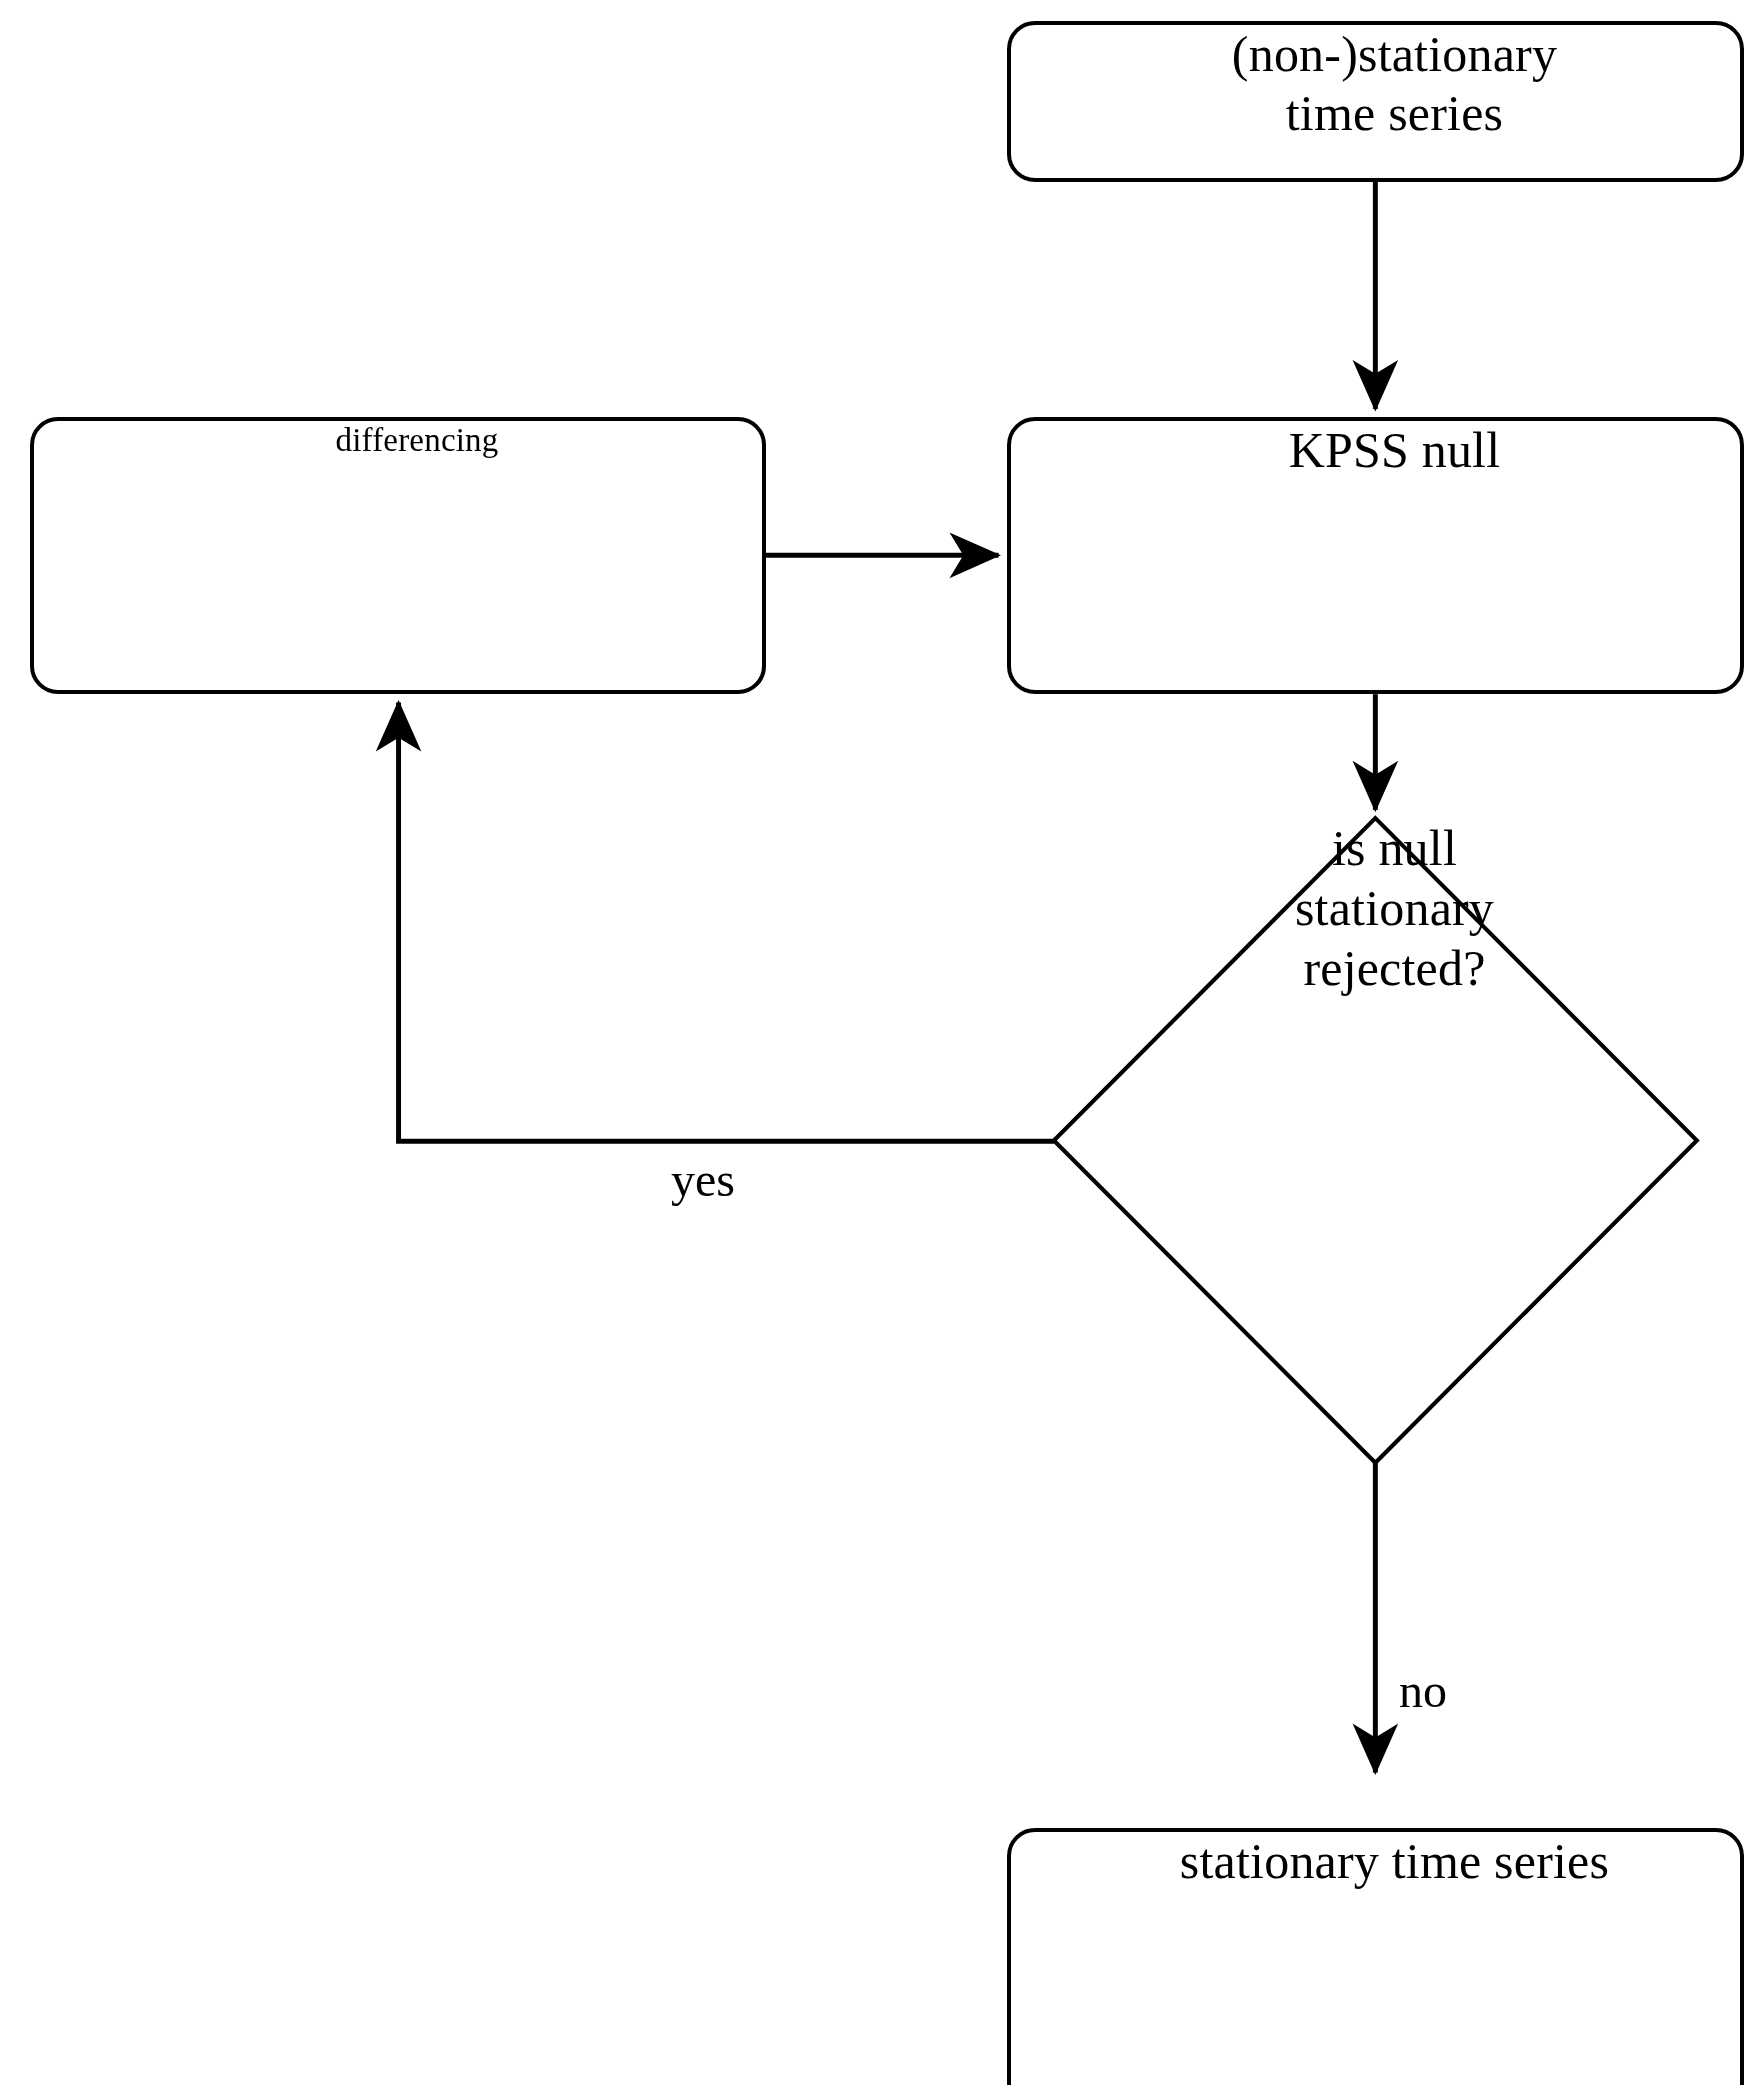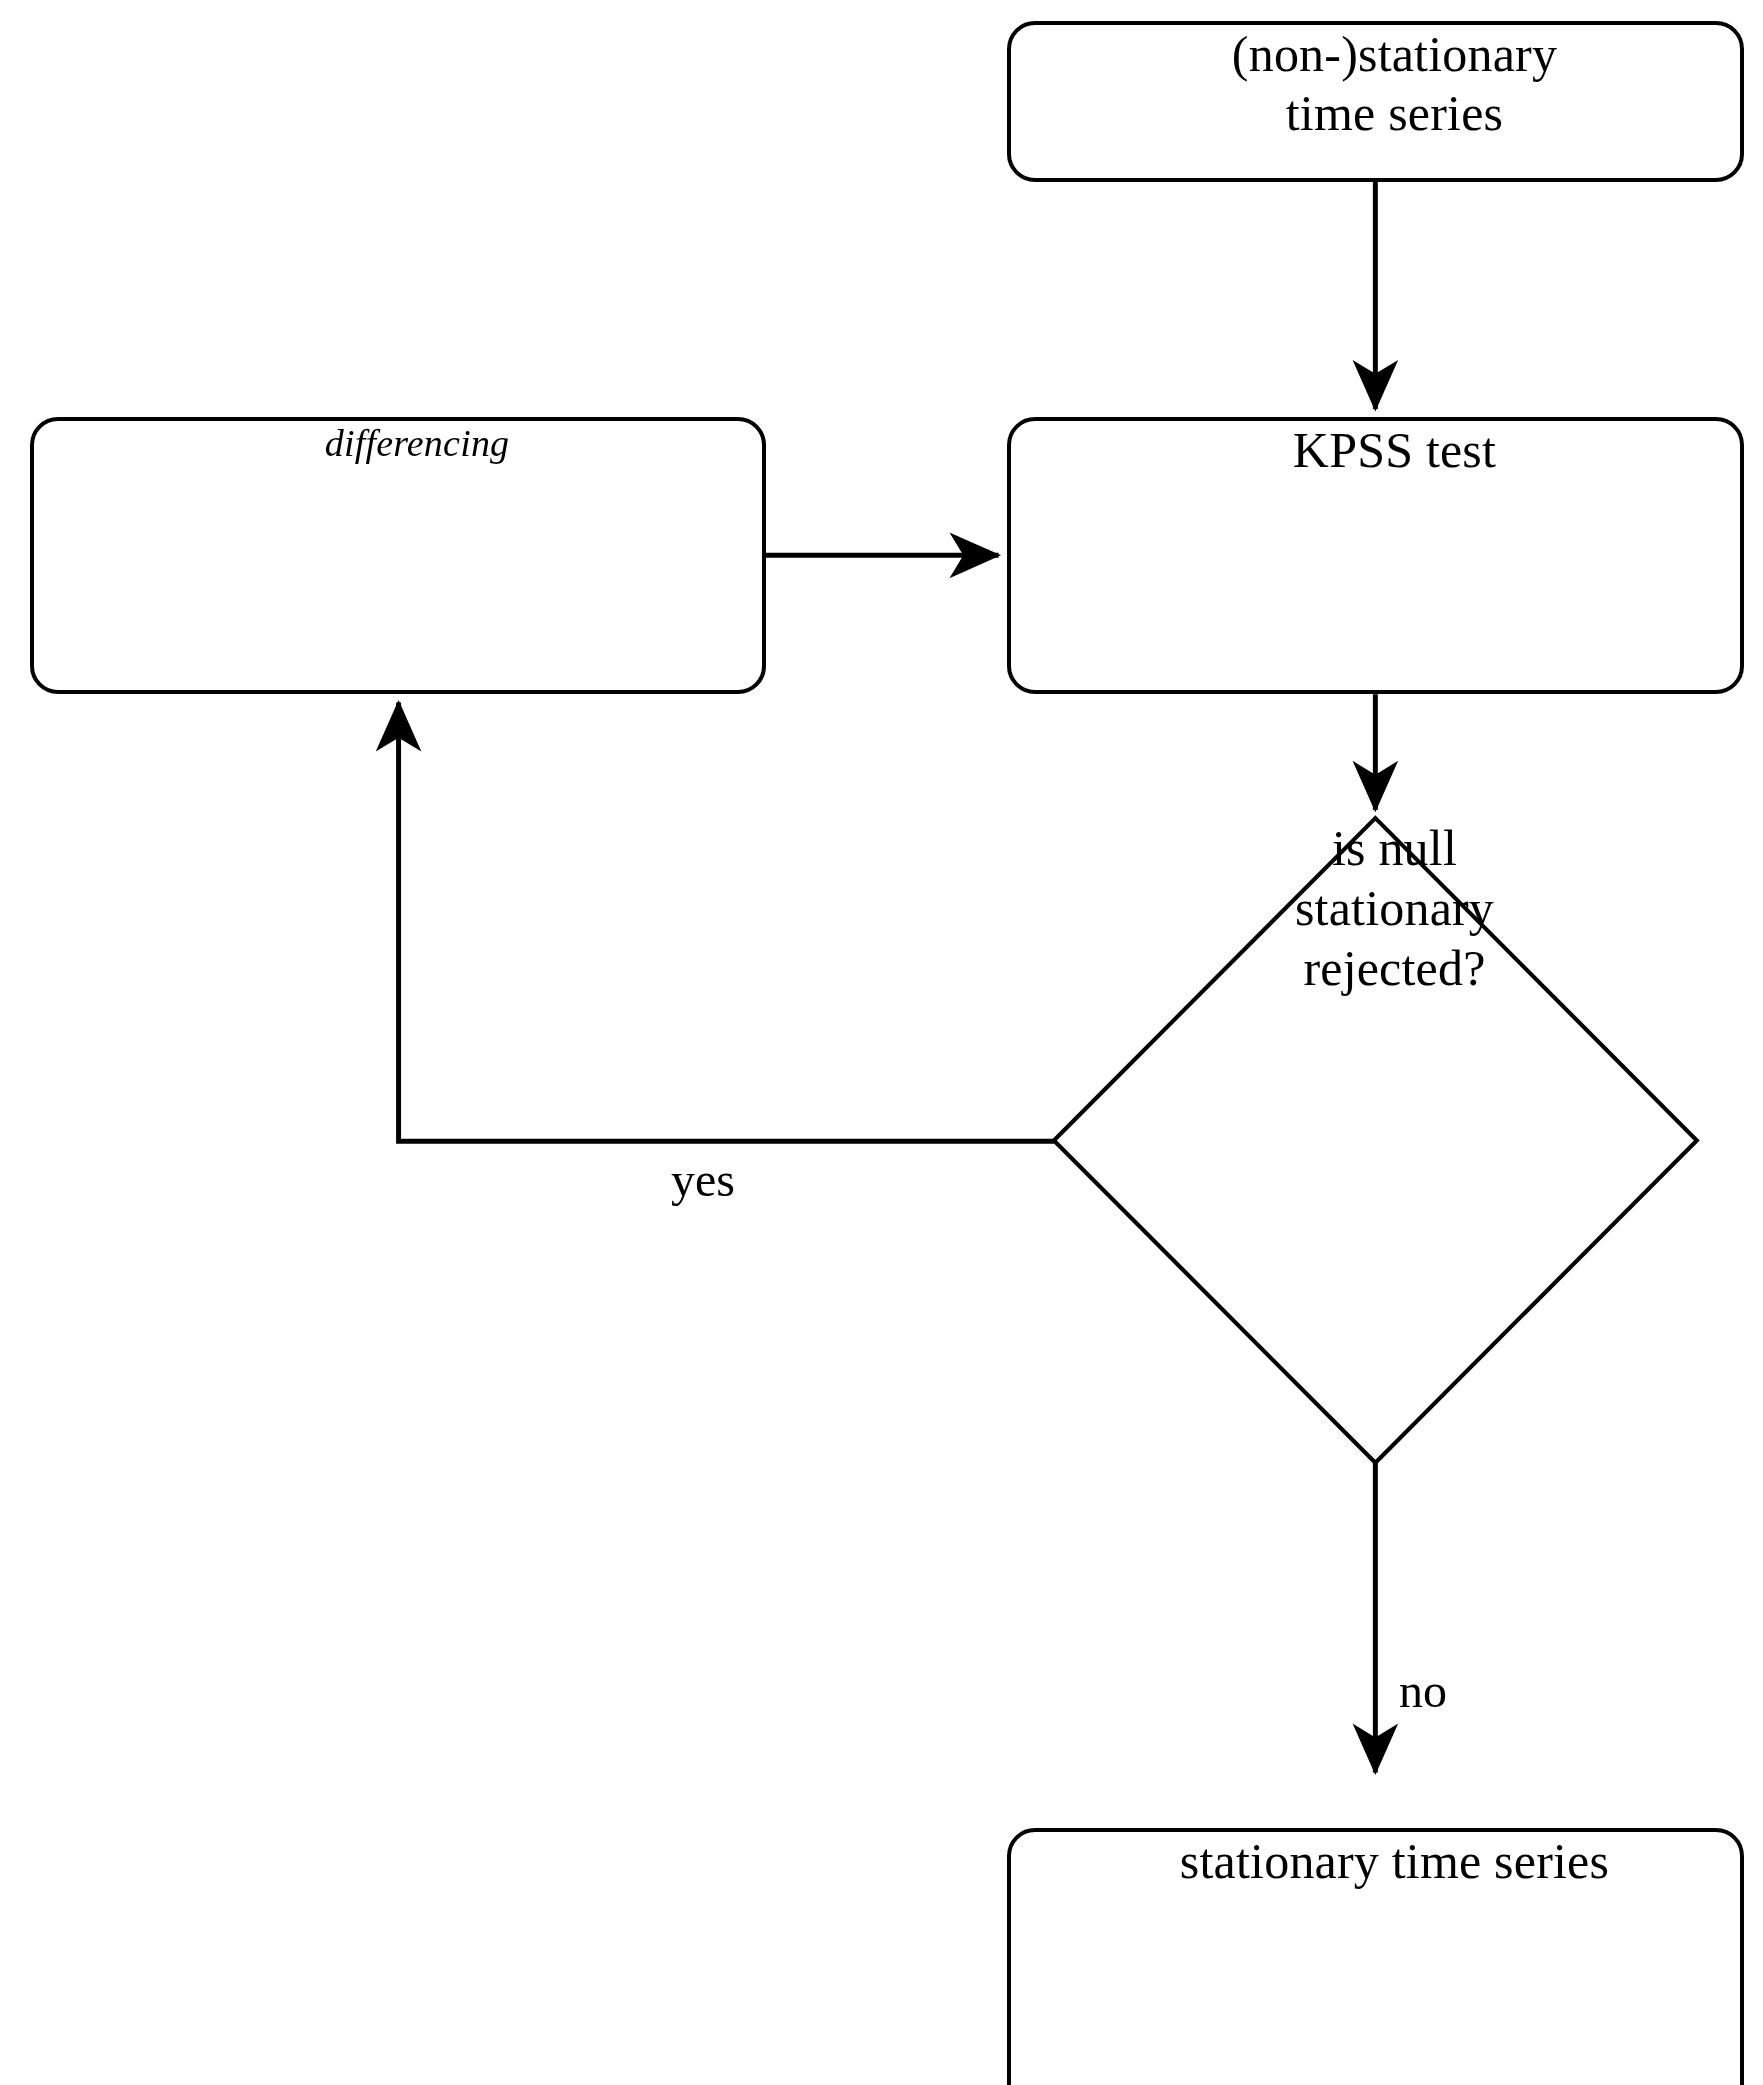--- a/index.html
+++ b/index.html
@@ -54,21 +54,21 @@
     height: 161px;
   }
   #node-source .node-label { font-size: 50px; }
 
   #node-differencing {
     left: 30px;
     top: 417px;
     width: 736px;
     height: 277px;
   }
-  #node-differencing .node-label { font-size: 38px; font-style: italic; }
+  #node-differencing .node-label { font-size: 33px; }
 
   #node-kpss {
     left: 1007px;
     top: 417px;
     width: 737px;
     height: 277px;
   }
   #node-kpss .node-label { font-size: 50px; }
 
   #node-result {
@@ -142,21 +142,21 @@
   <div class="node node-box" id="node-source">
     <span class="node-label">(non-)stationary
 time series</span>
   </div>
 
   <div class="node node-box" id="node-differencing">
     <span class="node-label">differencing</span>
   </div>
 
   <div class="node node-box" id="node-kpss">
-    <span class="node-label">KPSS test</span>
+    <span class="node-label">KPSS null</span>
   </div>
 
   <div class="node" id="node-decision">
     <span class="node-label">is null
 stationary
 rejected?</span>
   </div>
 
   <div class="node node-box" id="node-result">
     <span class="node-label">stationary time series</span>

